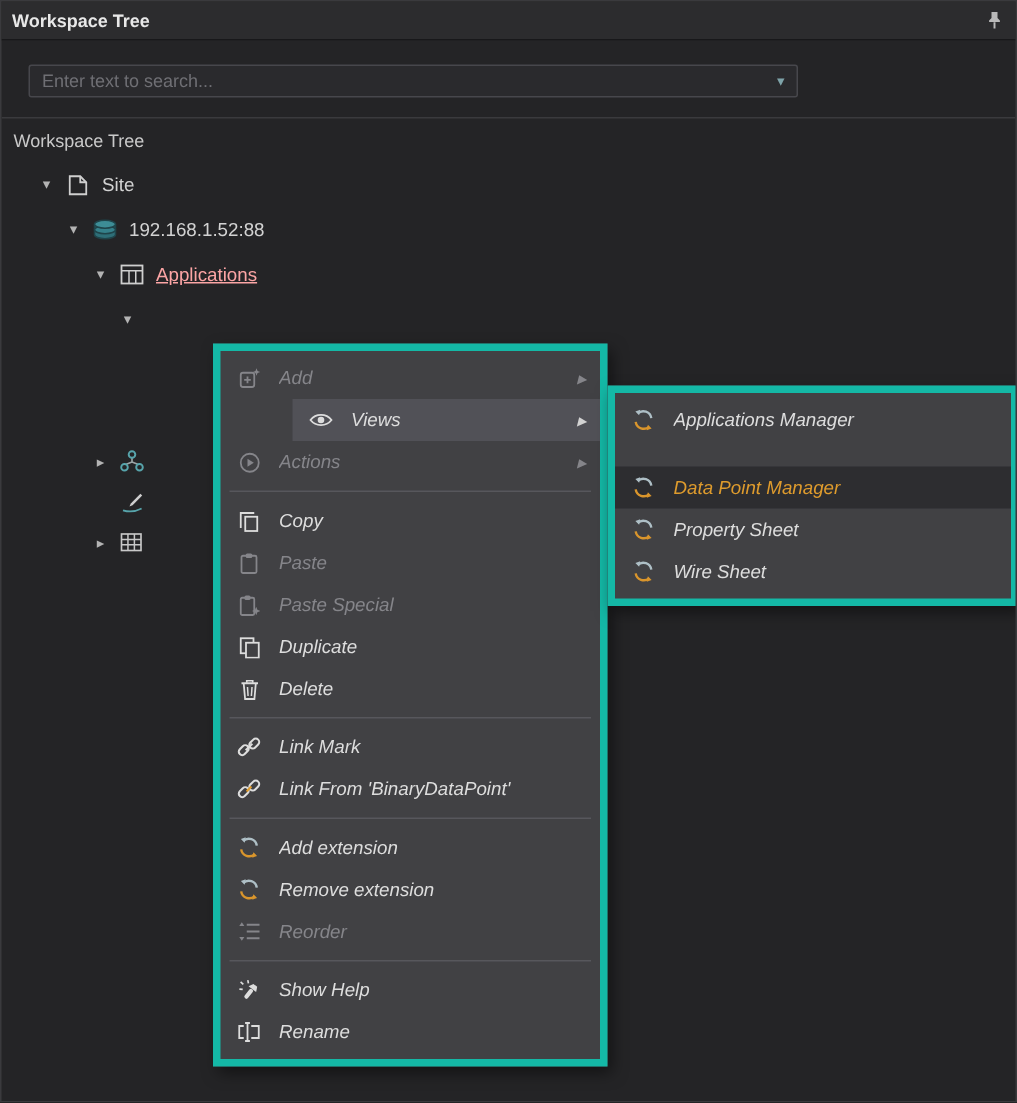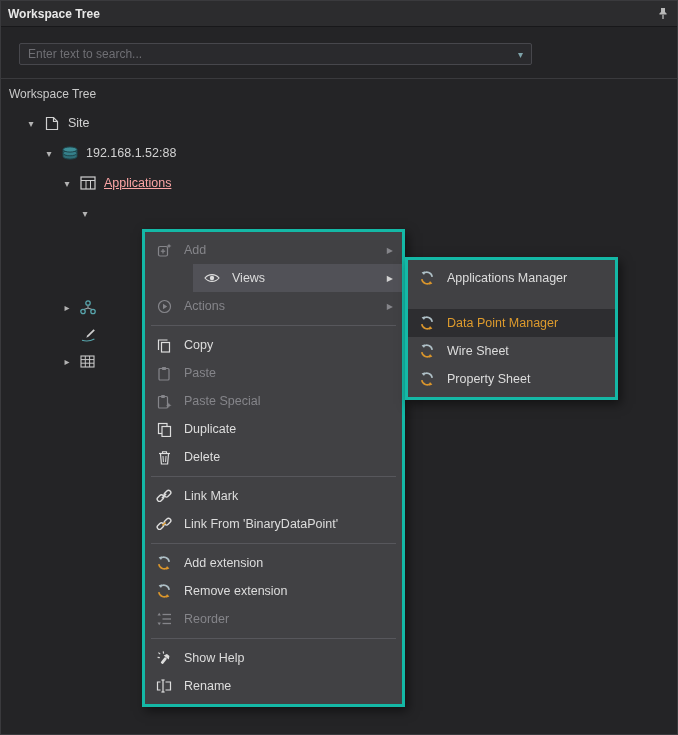--- a/index.html
+++ b/index.html
@@ -34,24 +34,24 @@
   .caret { width:14px; margin-right:4px; color:#b3b3b3; font-size:10px; text-align:center; cursor:pointer; }
   .caret.none { visibility:hidden; }
   .ticon { width:19px; height:17px; margin-right:7px; display:inline-flex; align-items:center; justify-content:center; color:#cfd4d6; }
   .tlabel { white-space:nowrap; }
   .tlabel.orange { color:#fca5a5;text-decoration:underline; }
   .lvl0 { padding-left:23px; } .lvl1 { padding-left:41px; }
   .lvl2 { padding-left:59px; } .lvl3 { padding-left:77px; }
   .spacer { height:66px; }
 
   
-  .menu { position:absolute; background:#414144; border:3px solid #14b8a6;
-          box-shadow:3px 4px 10px rgba(0,0,0,0.5); padding:4px 0; }
+  .menu { position:absolute; background:#414144; border:5px solid #14b8a6;
+          box-shadow:3px 4px 10px rgba(0,0,0,0.5); padding:4px 0;font-style:italic; }
   .menu.main { left:141px; top:228px; width:263px; z-index:10; }
-  .menu.sub  { left:404px; top:256px; width:213px; z-index:11; }
+  .menu.sub  { left:404px; top:256px; width:274px; z-index:11; }
   .mi { height:28px; display:flex; align-items:center; padding:0 9px; color:#dddddd;
         font-size:12.5px; cursor:pointer; white-space:nowrap; }
   .mi .mic { width:20px; height:17px; margin-right:10px; flex:none;
              display:inline-flex; align-items:center; justify-content:center; }
   .mi .mlabel { flex:1; overflow:hidden; }
   .mi .sub-arrow { font-size:8px; color:#d2d2d2; margin-left:8px; }
   .mi.disabled { color:#85858a; cursor:default; }
   .mi.disabled .sub-arrow { color:#85858a; }
   .mi.hl { background:#515157;margin-left:48px; }
   .mi.sel { background:#2d2d30; color:#de9b2d;margin-top:17px; }
@@ -386,29 +386,29 @@
 
     <div class="mi">
       <span class="mic">
         <svg width="16" height="16" viewBox="0 0 16 16">
           <path d="M13.2 6.8 A5.4 5.4 0 0 0 4.2 3.6" fill="none" stroke="#aebfc6" stroke-width="1.6"></path>
           <path d="M5.8 1.2 L2.6 2.4 L5.1 4.9 Z" fill="#aebfc6"></path>
           <path d="M2.8 9.2 A5.4 5.4 0 0 0 11.8 12.4" fill="none" stroke="#d9952c" stroke-width="1.6"></path>
           <path d="M10.2 14.8 L13.4 13.6 L10.9 11.1 Z" fill="#d9952c"></path>
         </svg>
       </span>
+      <span class="mlabel">Property Sheet</span>
+    </div>
+
+    <div class="mi">
+      <span class="mic">
+        <svg width="16" height="16" viewBox="0 0 16 16">
+          <path d="M13.2 6.8 A5.4 5.4 0 0 0 4.2 3.6" fill="none" stroke="#aebfc6" stroke-width="1.6"></path>
+          <path d="M5.8 1.2 L2.6 2.4 L5.1 4.9 Z" fill="#aebfc6"></path>
+          <path d="M2.8 9.2 A5.4 5.4 0 0 0 11.8 12.4" fill="none" stroke="#d9952c" stroke-width="1.6"></path>
+          <path d="M10.2 14.8 L13.4 13.6 L10.9 11.1 Z" fill="#d9952c"></path>
+        </svg>
+      </span>
       <span class="mlabel">Wire Sheet</span>
     </div>
-
-    <div class="mi">
-      <span class="mic">
-        <svg width="16" height="16" viewBox="0 0 16 16">
-          <path d="M13.2 6.8 A5.4 5.4 0 0 0 4.2 3.6" fill="none" stroke="#aebfc6" stroke-width="1.6"></path>
-          <path d="M5.8 1.2 L2.6 2.4 L5.1 4.9 Z" fill="#aebfc6"></path>
-          <path d="M2.8 9.2 A5.4 5.4 0 0 0 11.8 12.4" fill="none" stroke="#d9952c" stroke-width="1.6"></path>
-          <path d="M10.2 14.8 L13.4 13.6 L10.9 11.1 Z" fill="#d9952c"></path>
-        </svg>
-      </span>
-      <span class="mlabel">Property Sheet</span>
-    </div>
   </div>
 
 </div>
 
 </body></html>

